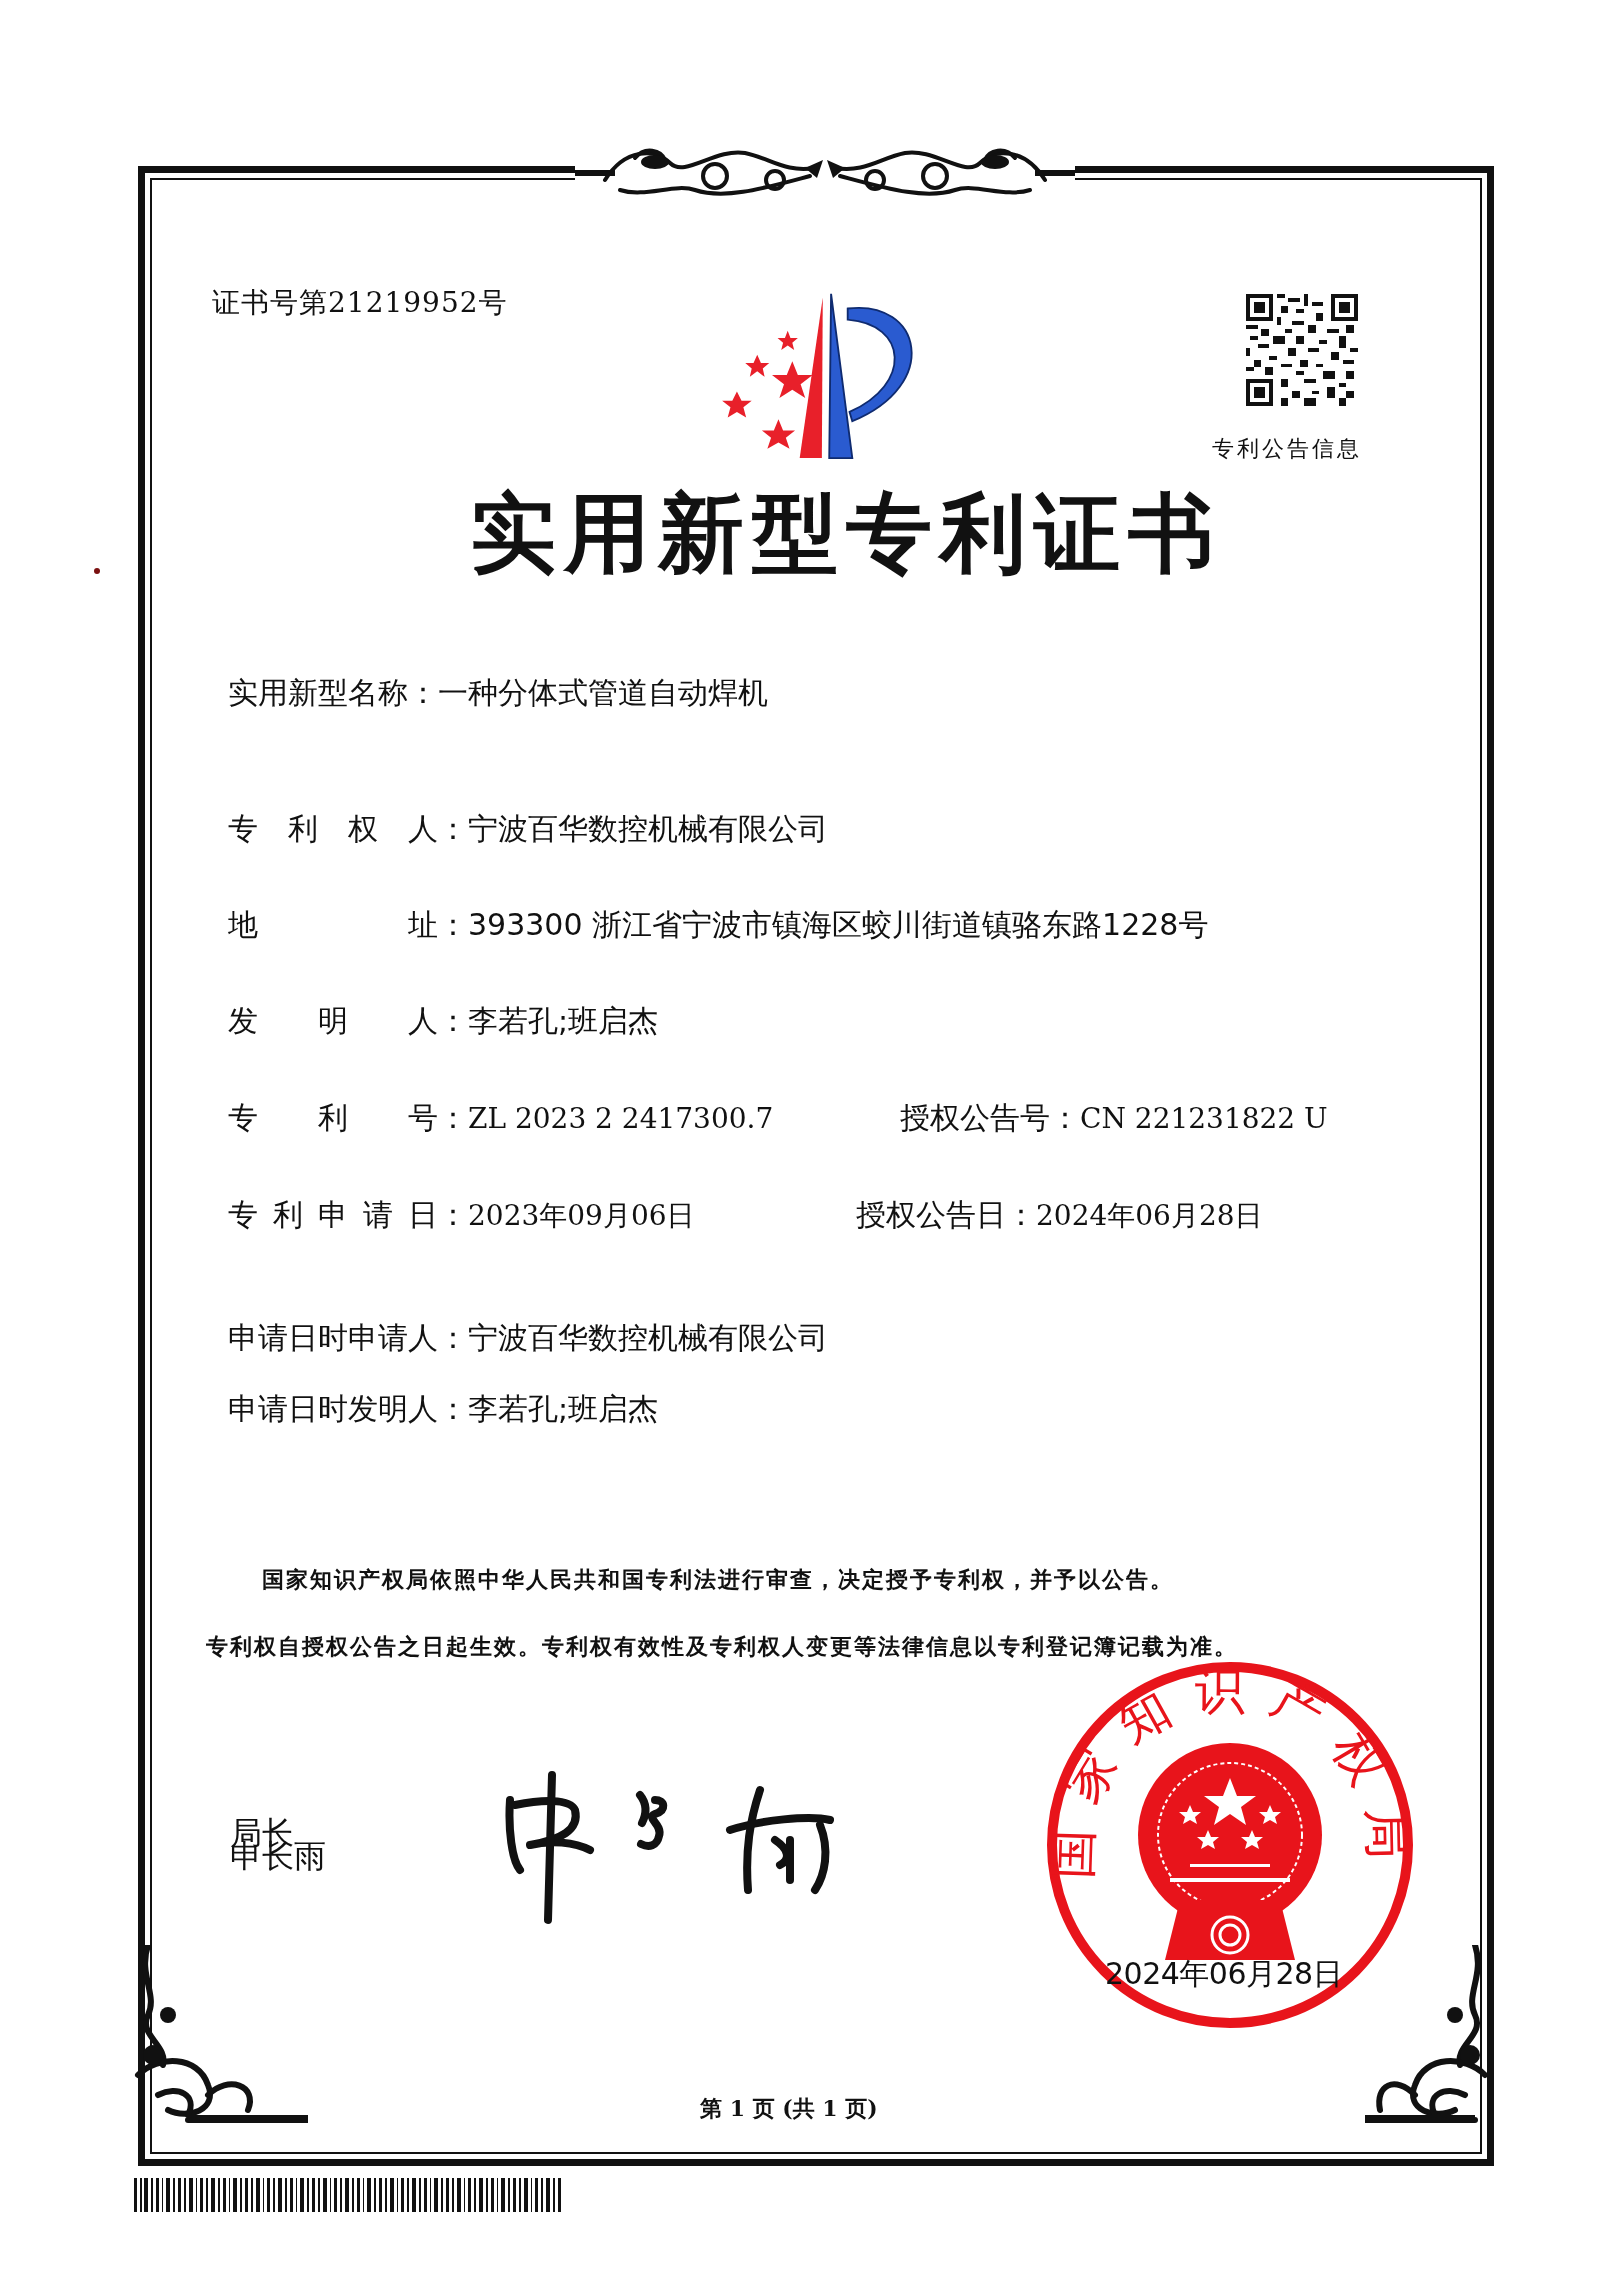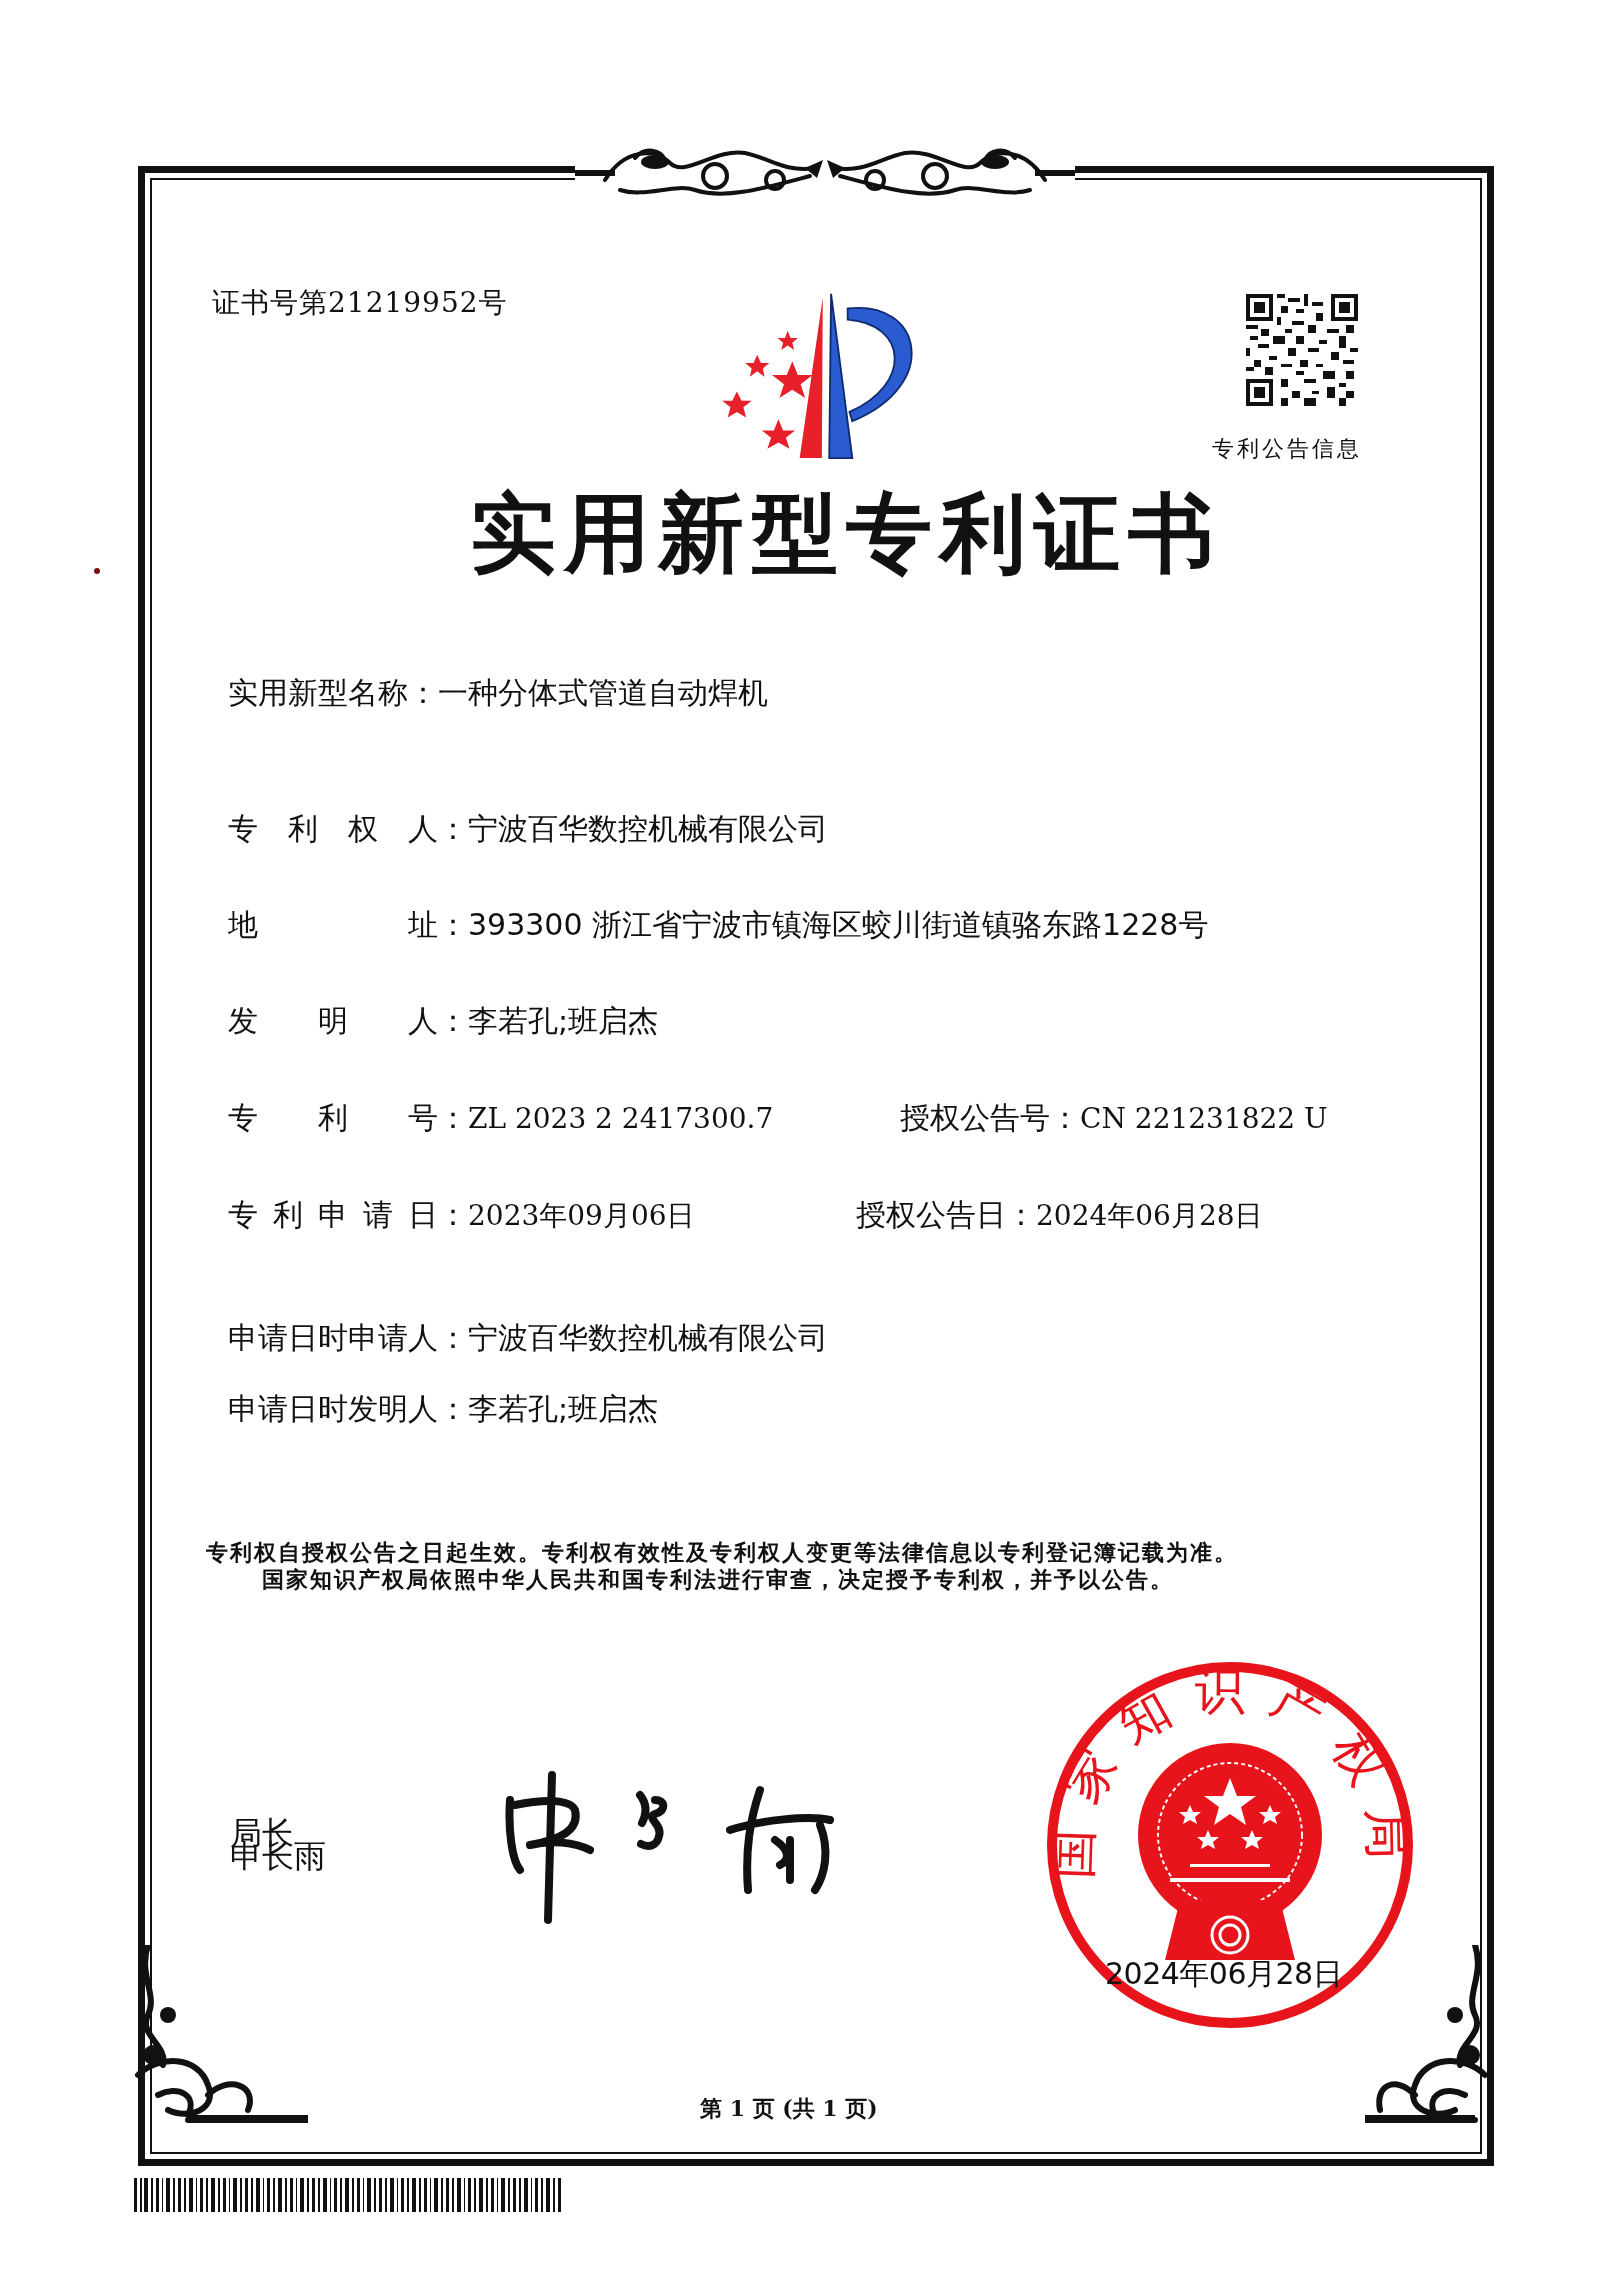--- a/index.html
+++ b/index.html
@@ -33,21 +33,21 @@
   .f-pub { left: 900px; top: 1098px; }
   .f-appdate { left: 228px; top: 1195px; }
   .f-pubdate { left: 856px; top: 1195px; }
   .f-applicant { left: 228px; top: 1292px; margin-top: 26px; }
   .f-inventor2 { left: 228px; top: 1389px; }
   .lbl-spaced2 { width: 210px; display: inline-flex; justify-content: space-between; }
   .val-serif { font-family: "DejaVu Serif", "Liberation Serif", serif; font-size: 28px; }
 
   .notice { font-size: 22px; font-weight: bold; letter-spacing: 2px; font-family: "DejaVu Serif", "Liberation Serif", serif; white-space: nowrap; }
   .notice-1 { left: 262px; top: 1565px; }
-  .notice-2 { left: 206px; top: 1538px; }
+  .notice-2 { left: 206px; top: 1632px; }
 
   .director-title { left: 230px; top: 1812px; font-size: 32px; }
   .director-name { left: 230px; top: 1835px; font-size: 32px; }
   .signature { left: 490px; top: 1770px; width: 360px; height: 160px; }
 
   .seal { left: 1040px; top: 1660px; width: 380px; height: 370px; }
   .seal-date { left: 1105px; top: 1954px; font-size: 30px; font-family: "DejaVu Sans", "Liberation Sans", sans-serif; letter-spacing: -0.5px; }
 
   .page-indicator { left: 700px; top: 2094px; font-size: 22px; font-weight: bold; font-family: "DejaVu Serif", "Liberation Serif", serif; text-align: center; }
   .barcode { left: 134px; top: 2178px; width: 430px; height: 34px; }

